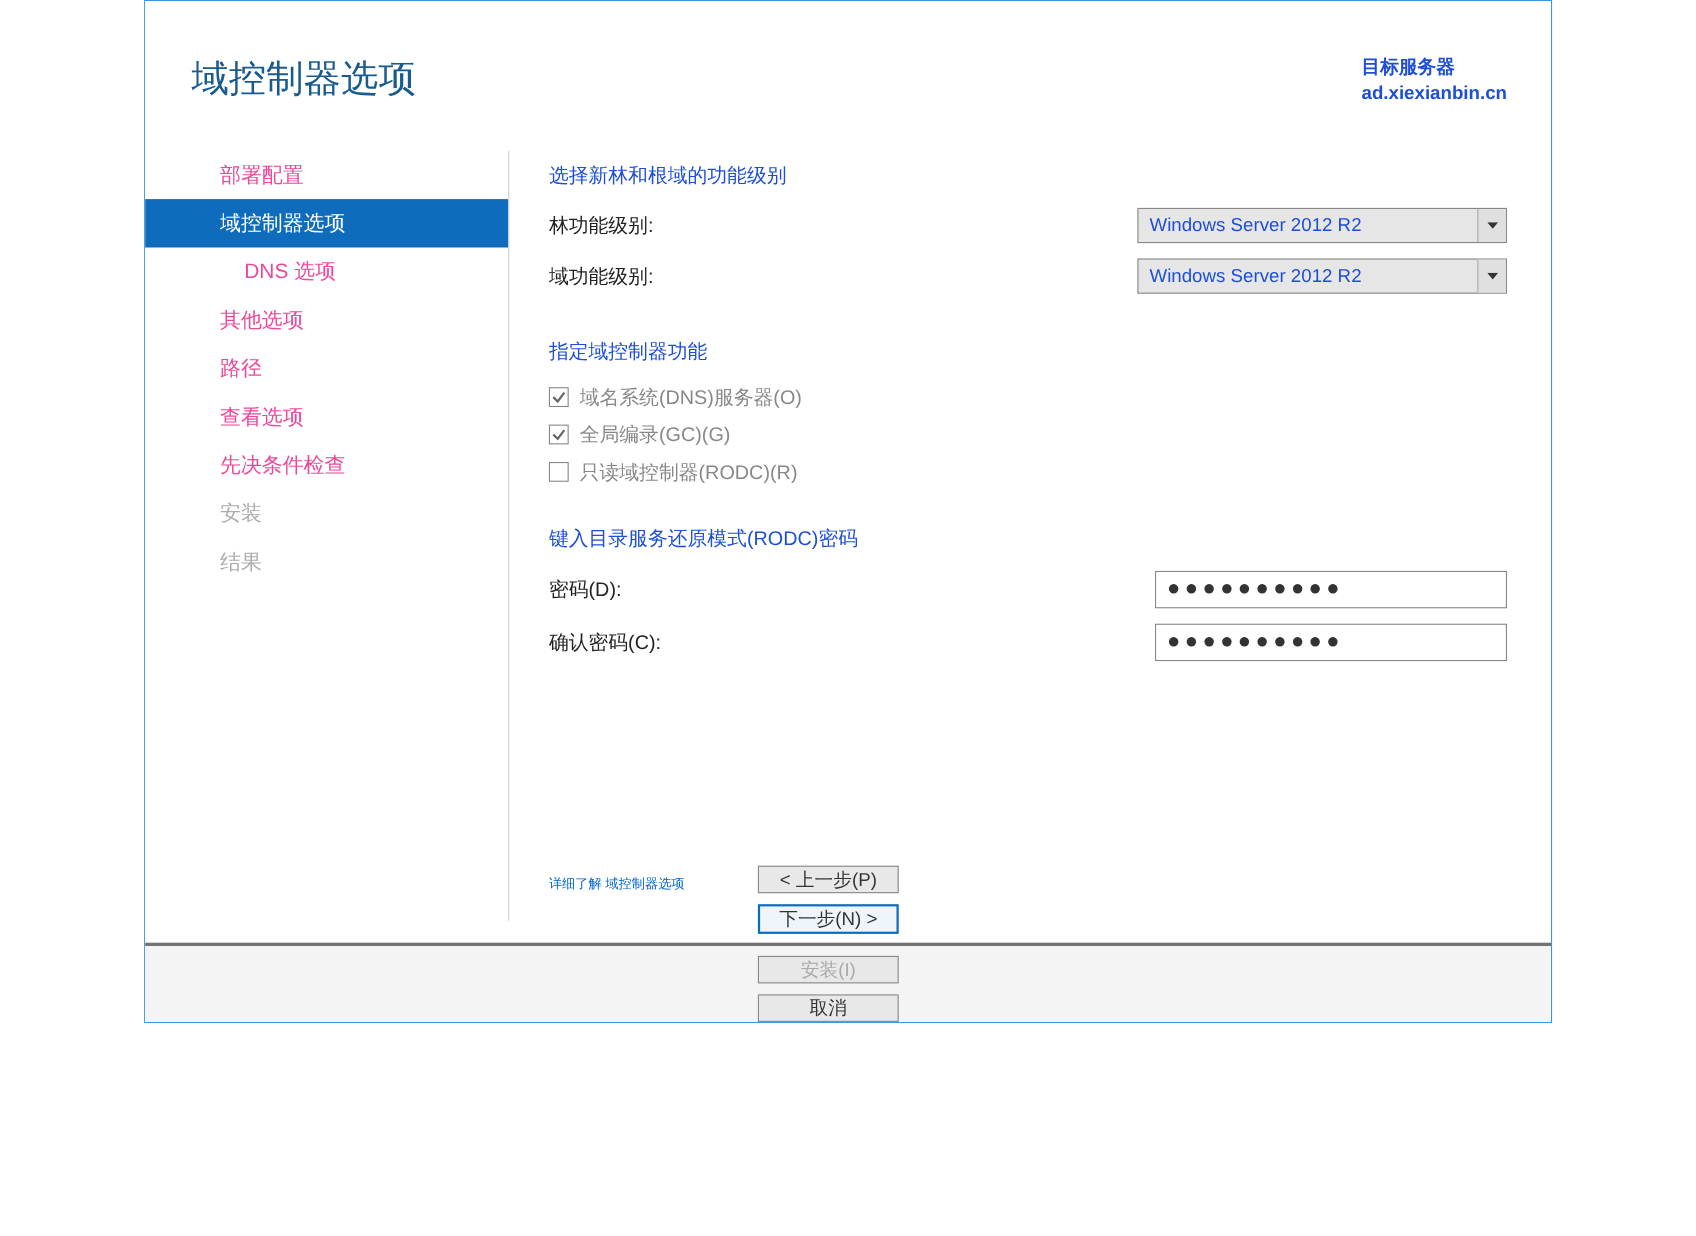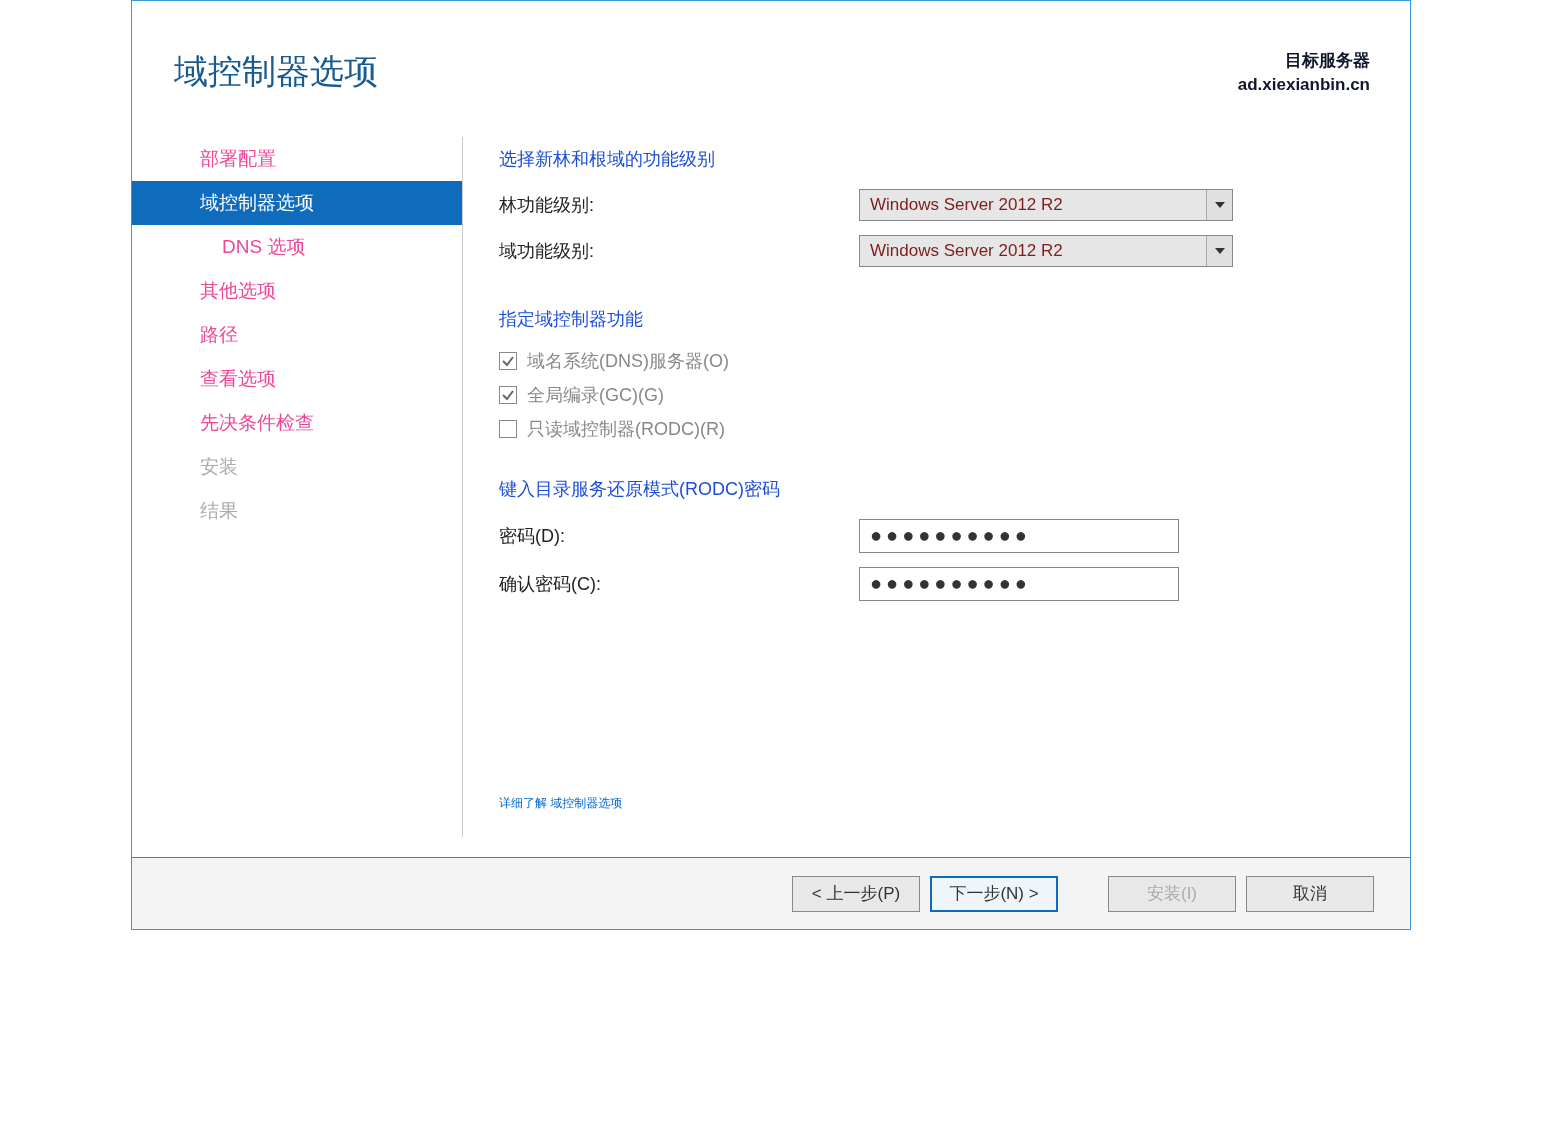--- a/index.html
+++ b/index.html
@@ -76,23 +76,22 @@
       justify-content: space-between;
       padding: 48px 40px 10px 42px;
       align-items: flex-start;
     }
     .page-title {
       font-size: 34px;
       font-weight: 300;
       color: #1a5b8f;
     }
     .target-info {
-      text-align: right;
       font-size: 17px;
-      color: #0f172a;
+      color: #1d4ed8;
       line-height: 1.4;
       font-weight: 600;
     }
     .main-row {
       flex: 1;
       display: flex;
       padding: 20px 40px 0 0;
     }
     .sidebar {
       width: 330px;
@@ -128,36 +127,37 @@
       color: #333;
     }
     .section-label {
       margin-bottom: 18px;
       color: #1d4ed8;
     }
     .form-row {
       display: flex;
       align-items: center;
       margin-bottom: 14px;
+      justify-content: space-between;
     }
     .form-label {
       width: 360px;
       color: #222;
     }
     .dropdown {
-      width: 374px;
+      width: 336px;
       height: 32px;
       border: 1px solid #888;
       background: #e6e6e6;
       display: flex;
       align-items: center;
       padding: 0 10px;
       position: relative;
       font-size: 17px;
-      color: #7f1d1d;
+      color: #1d4ed8;
     }
     .dropdown-arrow {
       position: absolute;
       right: 0;
       top: 0;
       width: 26px;
       height: 100%;
       border-left: 1px solid #aaa;
       display: flex;
       align-items: center;
@@ -200,27 +200,28 @@
       align-items: center;
     }
     .link {
       color: #0066cc;
       font-size: 12px;
       margin-top: 180px;
       display: inline-block;
     }
     .footer {
       height: 72px;
-      border-top: 1px solid #737373;
+      border-top: 3px solid #737373;
       background: #f4f4f4;
       display: flex;
       align-items: center;
       justify-content: flex-end;
       padding-right: 36px;
       gap: 10px;
+      flex-direction: column;
     }
     .footer-btn {
       min-width: 128px;
       height: 36px;
       border: 1px solid #888;
       background: #e8e8e8;
       font-size: 17px;
       color: #333;
       display: flex;
       align-items: center;

